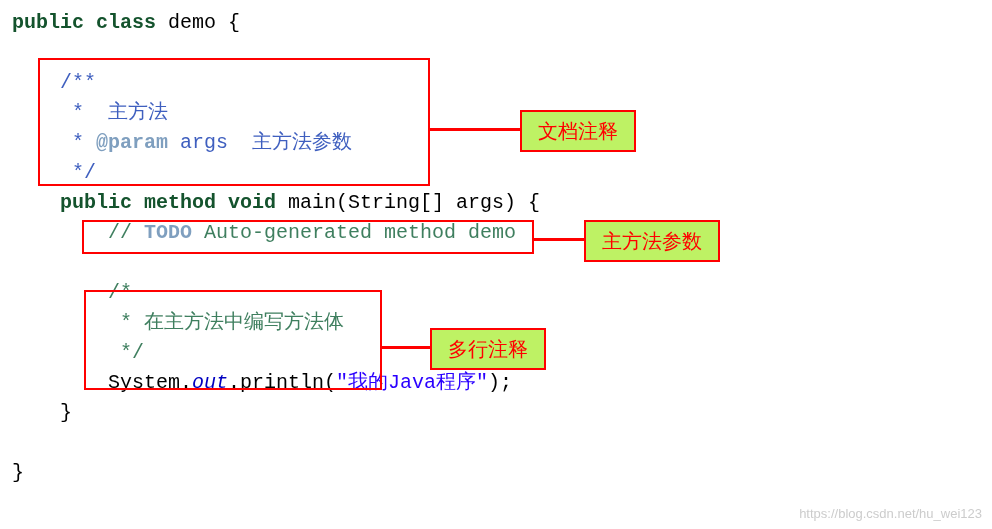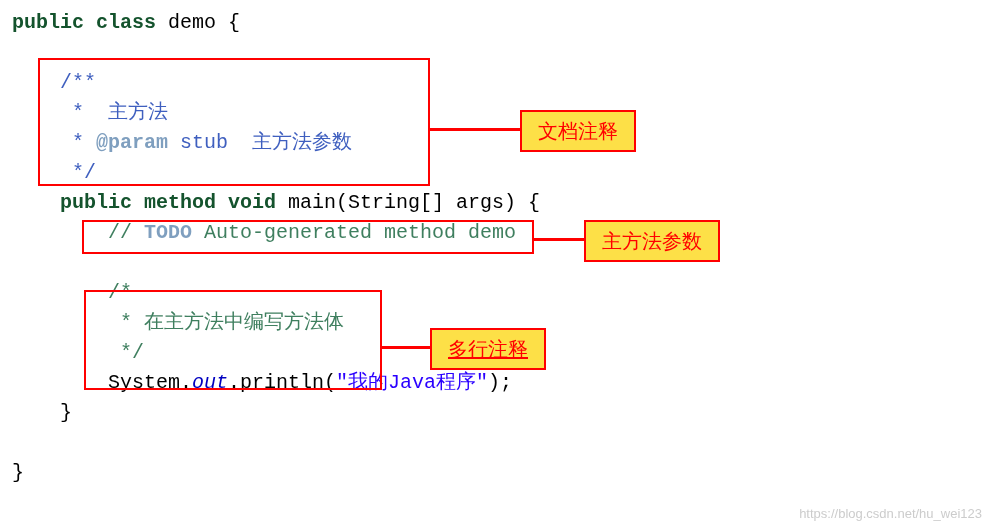--- a/index.html
+++ b/index.html
@@ -24,21 +24,21 @@
     .out { font-style: italic; color: #0000c0; }
 
     .box-red {
       border: 2px solid #ff0000;
       position: absolute;
       pointer-events: none;
     }
     .label-box {
       border: 2px solid #ff0000;
       position: absolute;
-      background: #fde047;
+      background: #bef264;
       color: #ff0000;
       font-family: 'Microsoft YaHei', sans-serif;
       font-size: 20px;
       padding: 4px 16px;
       pointer-events: none;
       text-align: center;
     }
     .connector {
       position: absolute;
       background: #ff0000;
@@ -56,21 +56,21 @@
     }
   </style>
 </head>
 <body>
 
 <div>
   <div class="line"><span class="kw">public</span><span class="plain"> </span><span class="kw">class</span><span class="plain"> demo {</span></div>
   <div class="line"> </div>
   <div class="line"><span class="doc">    /**</span></div>
   <div class="line"><span class="doc">     *  </span><span class="doc">主方法</span></div>
-  <div class="line"><span class="doc">     * </span><span class="doc-tag">@param</span><span class="doc"> stub  </span><span class="doc">主方法参数</span></div>
+  <div class="line"><span class="doc">     * </span><span class="doc-tag">@param</span><span class="doc"> args  </span><span class="doc">主方法参数</span></div>
   <div class="line"><span class="doc">     */</span></div>
   <div class="line"><span class="plain">    </span><span class="kw">public</span><span class="kw"> method</span><span class="kw"> void</span><span class="plain"> main(String[] args) {</span></div>
   <div class="line"><span class="comment">        // </span><span class="todo">TODO</span><span class="comment"> Auto-generated method demo</span></div>
   <div class="line"> </div>
   <div class="line"><span class="comment">        /*</span></div>
   <div class="line"><span class="comment">         * 在主方法中编写方法体</span></div>
   <div class="line"><span class="comment">         */</span></div>
   <div class="line"><span class="plain">        System.</span><span class="out">out</span><span class="plain">.println(</span><span class="str">"我的Java程序"</span><span class="plain">);</span></div>
   <div class="line"><span class="plain">    }</span></div>
   <div class="line"> </div>
@@ -80,15 +80,15 @@
 <div class="box-red" style="left:38px; top:58px; width:392px; height:128px;"></div>
 <div class="box-red" style="left:82px; top:220px; width:452px; height:34px;"></div>
 <div class="box-red" style="left:84px; top:290px; width:298px; height:100px;"></div>
 
 <div class="connector" style="left:430px; top:128px; width:90px;"></div>
 <div class="connector" style="left:534px; top:238px; width:50px;"></div>
 <div class="connector" style="left:382px; top:346px; width:48px;"></div>
 
 <div class="label-box" style="left:520px; top:110px;">文档注释</div>
 <div class="label-box" style="left:584px; top:220px;">主方法参数</div>
-<div class="label-box" style="left:430px; top:328px;text-decoration:underline;">多行注释</div>
+<div class="label-box" style="left:430px; top:328px;">多行注释</div>
 
 <div class="watermark">https://blog.csdn.net/hu_wei123</div>
 
 </body></html>

